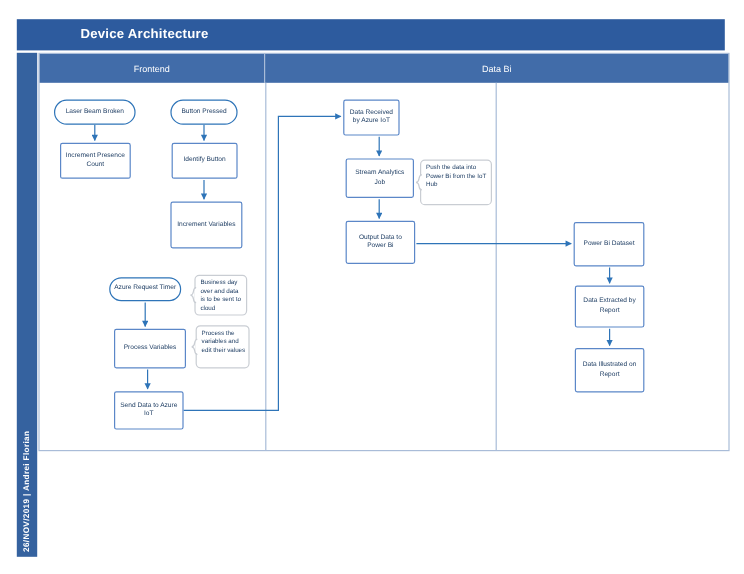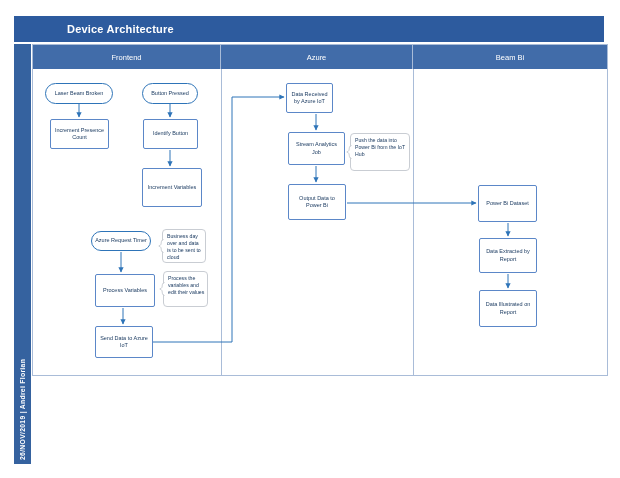--- a/index.html
+++ b/index.html
@@ -54,22 +54,21 @@
     <span>Device Architecture</span>
   </div>
 
   <div class="sidebar">
     <span class="sidebar-text">26/NOV/2019 | Andrei Florian</span>
   </div>
 
   <div class="lanes">
     <div class="lane-headers">
       <div class="lane-header h1">Frontend</div>
-      <div class="lane-header h2">Azure</div>
-      <div class="lane-header h3">Beam Bi</div>
+      <div class="lane-header h3">Data Bi</div>
     </div>
     <div class="lane-divider d1"></div>
     <div class="lane-divider d2"></div>
   </div>
 
   <svg class="edge-layer" width="620" height="478">
     <defs>
       <marker id="arw" viewBox="0 0 10 10" refX="9" refY="5" markerWidth="6" markerHeight="5.2" orient="auto-start-reverse">
         <path d="M0 0 L10 5 L0 10 z" fill="#2e74b8"></path>
       </marker>

